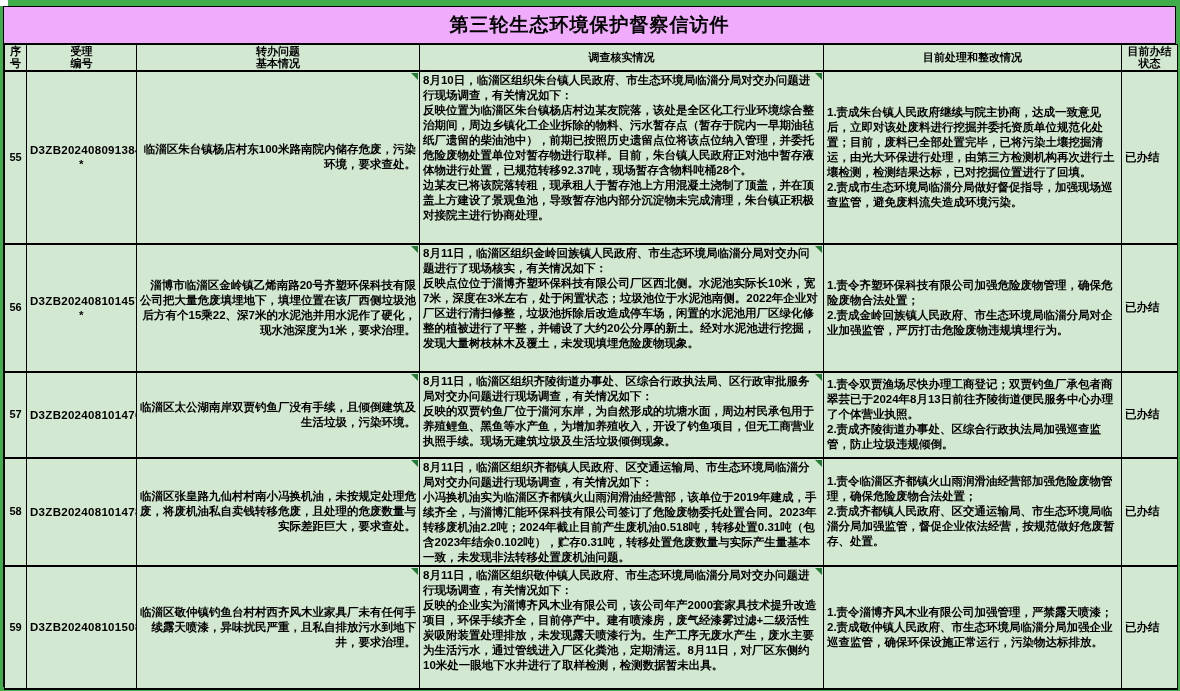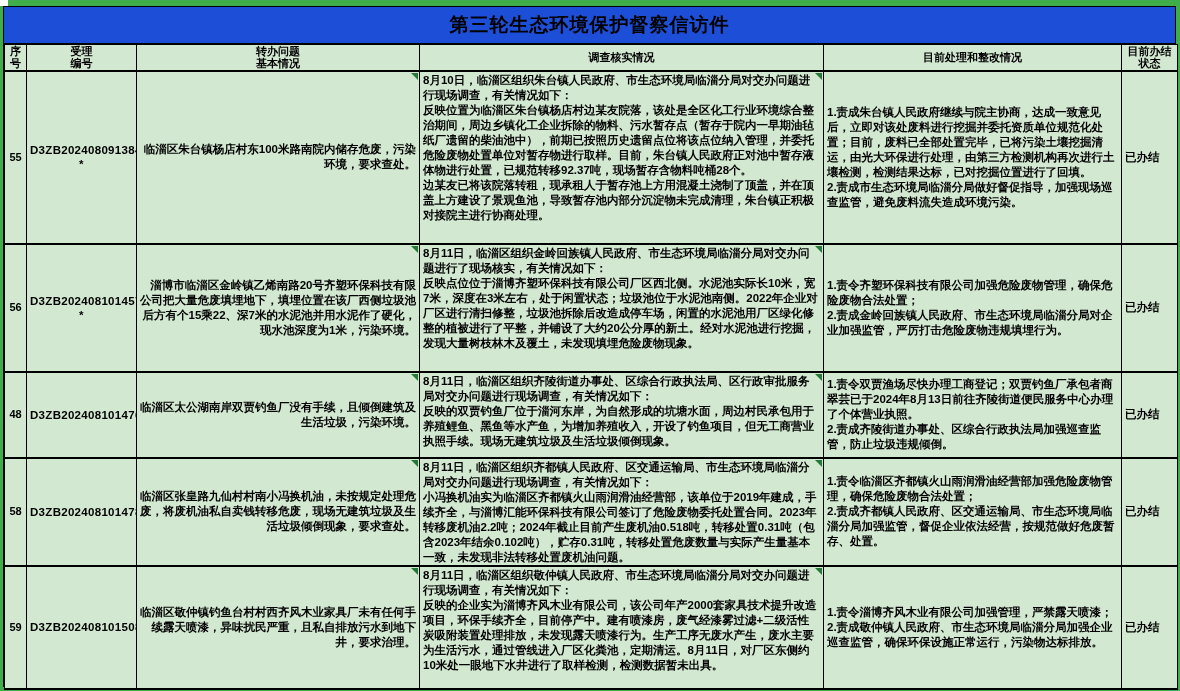--- a/index.html
+++ b/index.html
@@ -22,21 +22,21 @@
     border:1px solid #000;
   }
   .corner-notch{
     position:absolute;left:0;top:0;width:8px;height:6px;background:#ffffff;
   }
   .title-row{
     box-sizing:border-box;height:37px;
     display:flex;align-items:center;justify-content:center;
     font-size:19px;font-weight:bold;letter-spacing:1px;
     border-bottom:1px solid #000;
-    background:#1d4ed8;
+    background:#f0abfc;
   }
   table{
     width:100%;border-collapse:collapse;table-layout:fixed;
   }
   th,td{
     box-sizing:border-box;
     border:solid #000;border-width:2px 1px;
     background:#d3e8d1;
     overflow:hidden;
     padding:0 3px;
@@ -130,38 +130,38 @@
             <span>已办结</span>
           </td>
         </tr>
 
         <tr class="r1">
           <td class="c-no">56</td>
           <td class="c-id">D3ZB202408101457
 *</td>
           <td class="c-problem">
             <span class="tri"></span>
-            <span class="txt">淄博市临淄区金岭镇乙烯南路20号齐塑环保科技有限公司把大量危废填埋地下，填埋位置在该厂西侧垃圾池后方有个15乘22、深7米的水泥池并用水泥作了硬化，现水池深度为1米，污染环境。</span>
+            <span class="txt">淄博市临淄区金岭镇乙烯南路20号齐塑环保科技有限公司把大量危废填埋地下，填埋位置在该厂西侧垃圾池后方有个15乘22、深7米的水泥池并用水泥作了硬化，现水池深度为1米，要求治理。</span>
           </td>
           <td class="c-invest">
             <span class="tri"></span>
             <span class="txt">8月11日，临淄区组织金岭回族镇人民政府、市生态环境局临淄分局对交办问题进行了现场核实，有关情况如下：
 反映点位位于淄博齐塑环保科技有限公司厂区西北侧。水泥池实际长10米，宽7米，深度在3米左右，处于闲置状态；垃圾池位于水泥池南侧。2022年企业对厂区进行清扫修整，垃圾池拆除后改造成停车场，闲置的水泥池用厂区绿化修整的植被进行了平整，并铺设了大约20公分厚的新土。经对水泥池进行挖掘，发现大量树枝林木及覆土，未发现填埋危险废物现象。</span>
           </td>
           <td class="c-handle">
             <span class="txt">1.责令齐塑环保科技有限公司加强危险废物管理，确保危险废物合法处置；
 2.责成金岭回族镇人民政府、市生态环境局临淄分局对企业加强监管，严厉打击危险废物违规填埋行为。</span>
           </td>
           <td class="c-status">
             <span>已办结</span>
           </td>
         </tr>
 
         <tr class="r2">
-          <td class="c-no">48</td>
+          <td class="c-no">57</td>
           <td class="c-id">D3ZB202408101476</td>
           <td class="c-problem">
             <span class="tri"></span>
             <span class="txt">临淄区太公湖南岸双贾钓鱼厂没有手续，且倾倒建筑及生活垃圾，污染环境。</span>
           </td>
           <td class="c-invest">
             <span class="tri"></span>
             <span class="txt">8月11日，临淄区组织齐陵街道办事处、区综合行政执法局、区行政审批服务局对交办问题进行现场调查，有关情况如下：
 反映的双贾钓鱼厂位于淄河东岸，为自然形成的坑塘水面，周边村民承包用于养殖鲤鱼、黑鱼等水产鱼，为增加养殖收入，开设了钓鱼项目，但无工商营业执照手续。现场无建筑垃圾及生活垃圾倾倒现象。</span>
           </td>
@@ -172,21 +172,21 @@
           <td class="c-status">
             <span>已办结</span>
           </td>
         </tr>
 
         <tr class="r3">
           <td class="c-no">58</td>
           <td class="c-id">D3ZB202408101478</td>
           <td class="c-problem">
             <span class="tri"></span>
-            <span class="txt">临淄区张皇路九仙村村南小冯换机油，未按规定处理危废，将废机油私自卖钱转移危废，现场无建筑垃圾及生活垃圾倾倒现象，要求查处。</span>
+            <span class="txt">临淄区张皇路九仙村村南小冯换机油，未按规定处理危废，将废机油私自卖钱转移危废，且处理的危废数量与实际差距巨大，要求查处。</span>
           </td>
           <td class="c-invest">
             <span class="tri"></span>
             <span class="txt">8月11日，临淄区组织齐都镇人民政府、区交通运输局、市生态环境局临淄分局对交办问题进行现场调查，有关情况如下：
 小冯换机油实为临淄区齐都镇火山雨润滑油经营部，该单位于2019年建成，手续齐全，与淄博汇能环保科技有限公司签订了危险废物委托处置合同。2023年转移废机油2.2吨；2024年截止目前产生废机油0.518吨，转移处置0.31吨（包含2023年结余0.102吨），贮存0.31吨，转移处置危废数量与实际产生量基本一致，未发现非法转移处置废机油问题。</span>
           </td>
           <td class="c-handle">
             <span class="txt">1.责令临淄区齐都镇火山雨润滑油经营部加强危险废物管理，确保危险废物合法处置；
 2.责成齐都镇人民政府、区交通运输局、市生态环境局临淄分局加强监管，督促企业依法经营，按规范做好危废暂存、处置。</span>
           </td>

